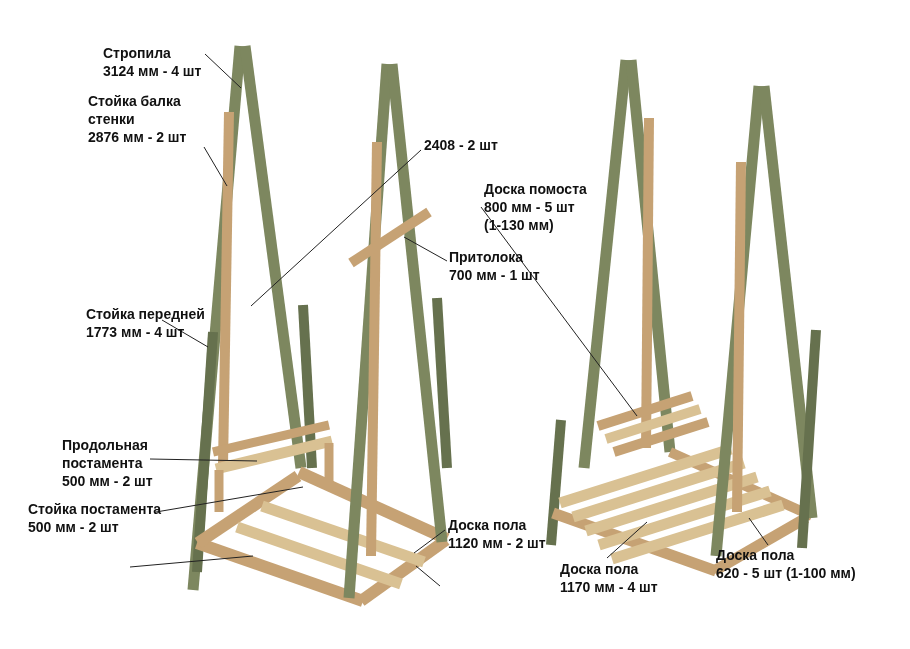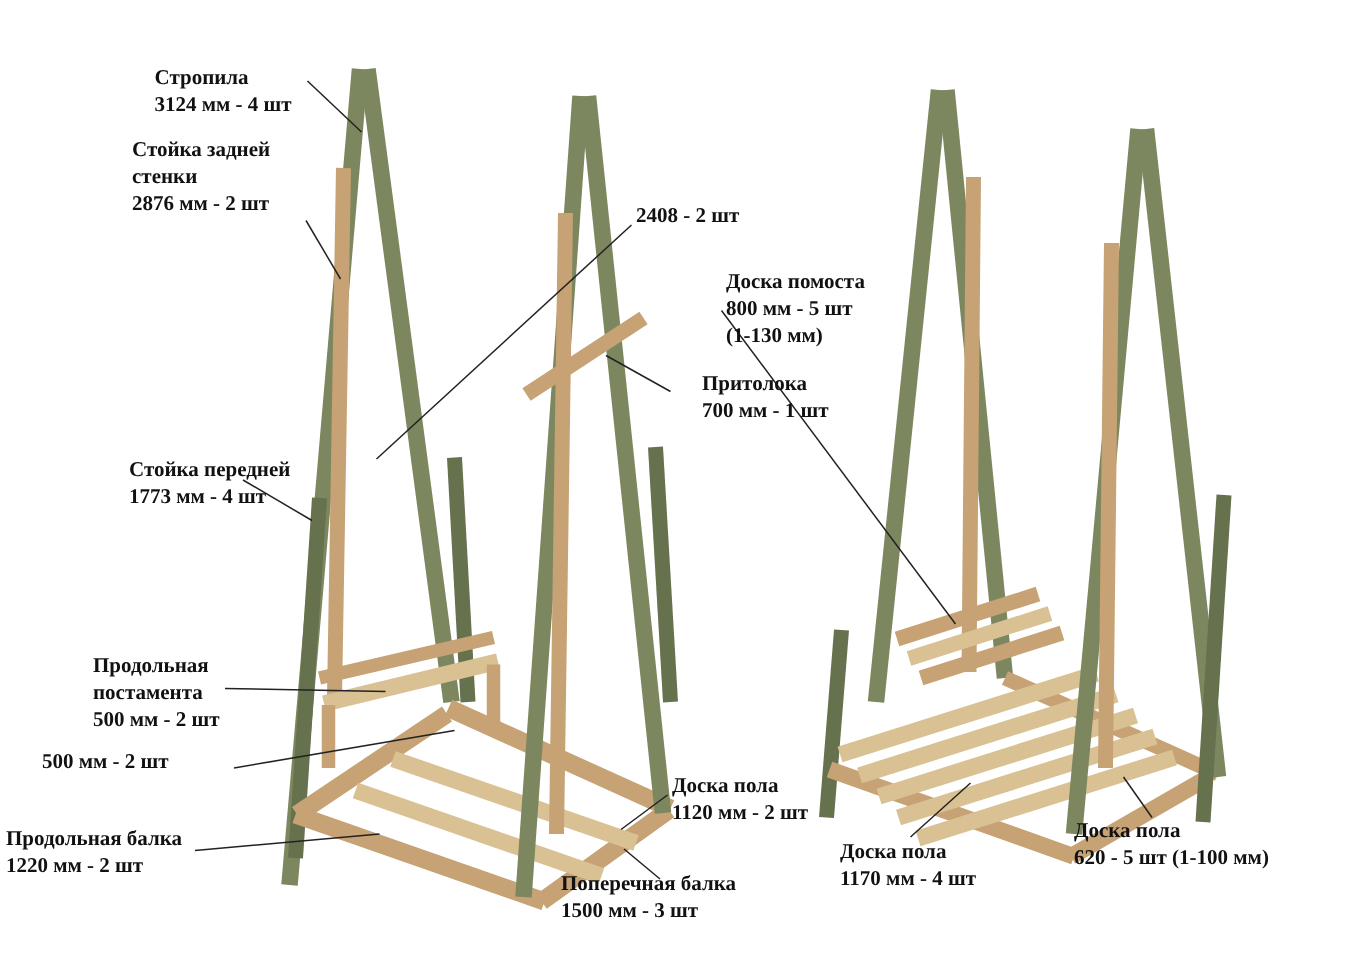--- a/index.html
+++ b/index.html
@@ -2,21 +2,21 @@
 <html style="--wood-green: #7d875f; --wood-green-dark: #66714e; --wood-tan: #c6a274; --wood-tan-light: #d9c193; --leader: #222222; --background: #ffffff;"><head>
 <meta charset="utf-8">
 <style>
   html, body { margin: 0; padding: 0; background: #fff; }
   .canvas {
     position: relative;
     width: 910px;
     height: 649px;
     background: var(--background, #ffffff);
     overflow: hidden;
-    font-family: Liberation Serif, serif;
+    font-family: Liberation Sans, sans-serif;
   }
   .canvas svg { position: absolute; left: 0; top: 0; }
   .label {
     position: absolute;
     font-weight: bold;
     font-size: 14px;
     line-height: 1.3;
     color: #111;
     white-space: nowrap;
     z-index: 2;
@@ -25,21 +25,21 @@
   .bg  { stroke: var(--wood-green, #7d875f); }
   .bgd { stroke: var(--wood-green-dark, #647050); }
   .bt  { stroke: var(--wood-tan, #c6a274); }
   .btl { stroke: var(--wood-tan-light, #d9c193); }
   .leader { stroke: var(--leader, #222222); stroke-width: 1; }
   
   .lbl-rafters          { left: 103px; top: 44px; }
   .lbl-back-wall        { left: 88px;  top: 92px; }
   .lbl-front-walls      { left: 424px; top: 136px; }
   .lbl-platform         { left: 484px; top: 180px; }
-  .lbl-lintel           { left: 468px; top: 248px; }
+  .lbl-lintel           { left: 449px; top: 248px; }
   .lbl-corner           { left: 86px;  top: 305px; }
   .lbl-pedestal-cross   { left: 62px;  top: 436px; }
   .lbl-pedestal-post    { left: 28px;  top: 500px; }
   .lbl-longitudinal     { left: 4px;   top: 551px; }
   .lbl-floor-left       { left: 448px; top: 516px; }
   .lbl-transverse       { left: 374px; top: 581px; }
   .lbl-floor-right-long { left: 560px; top: 560px; }
   .lbl-floor-right-short{ left: 716px; top: 546px; }
 </style>
 </head>
@@ -121,21 +121,21 @@
       <line class="leader" x1="768" y1="545" x2="749" y2="518"></line>
     </g>
   </svg>
 
   <div class="label lbl-rafters">
     <div>Стропила</div>
     <div>3124 мм - 4 шт</div>
   </div>
 
   <div class="label lbl-back-wall">
-    <div>Стойка задней</div>
+    <div>Стойка балка</div>
     <div>стенки</div>
     <div>2876 мм - 2 шт</div>
   </div>
 
   <div class="label lbl-front-walls">
     <div>2408 - 2 шт</div>
   </div>
 
   <div class="label lbl-platform">
     <div>Доска помоста</div>
@@ -153,37 +153,30 @@
     <div>1773 мм - 4 шт</div>
   </div>
 
   <div class="label lbl-pedestal-cross">
     <div>Продольная</div>
     <div>постамента</div>
     <div>500 мм - 2 шт</div>
   </div>
 
   <div class="label lbl-pedestal-post">
+    <div>Стойка постамента</div>
     <div>500 мм - 2 шт</div>
   </div>
 
-  <div class="label lbl-longitudinal">
-    <div>Продольная балка</div>
-    <div>1220 мм - 2 шт</div>
-  </div>
 
   <div class="label lbl-floor-left">
     <div>Доска пола</div>
     <div>1120 мм - 2 шт</div>
   </div>
 
-  <div class="label lbl-transverse">
-    <div>Поперечная балка</div>
-    <div>1500 мм - 3 шт</div>
-  </div>
 
   <div class="label lbl-floor-right-long">
     <div>Доска пола</div>
     <div>1170 мм - 4 шт</div>
   </div>
 
   <div class="label lbl-floor-right-short">
     <div>Доска пола</div>
     <div>620 - 5 шт (1-100 мм)</div>
   </div>

